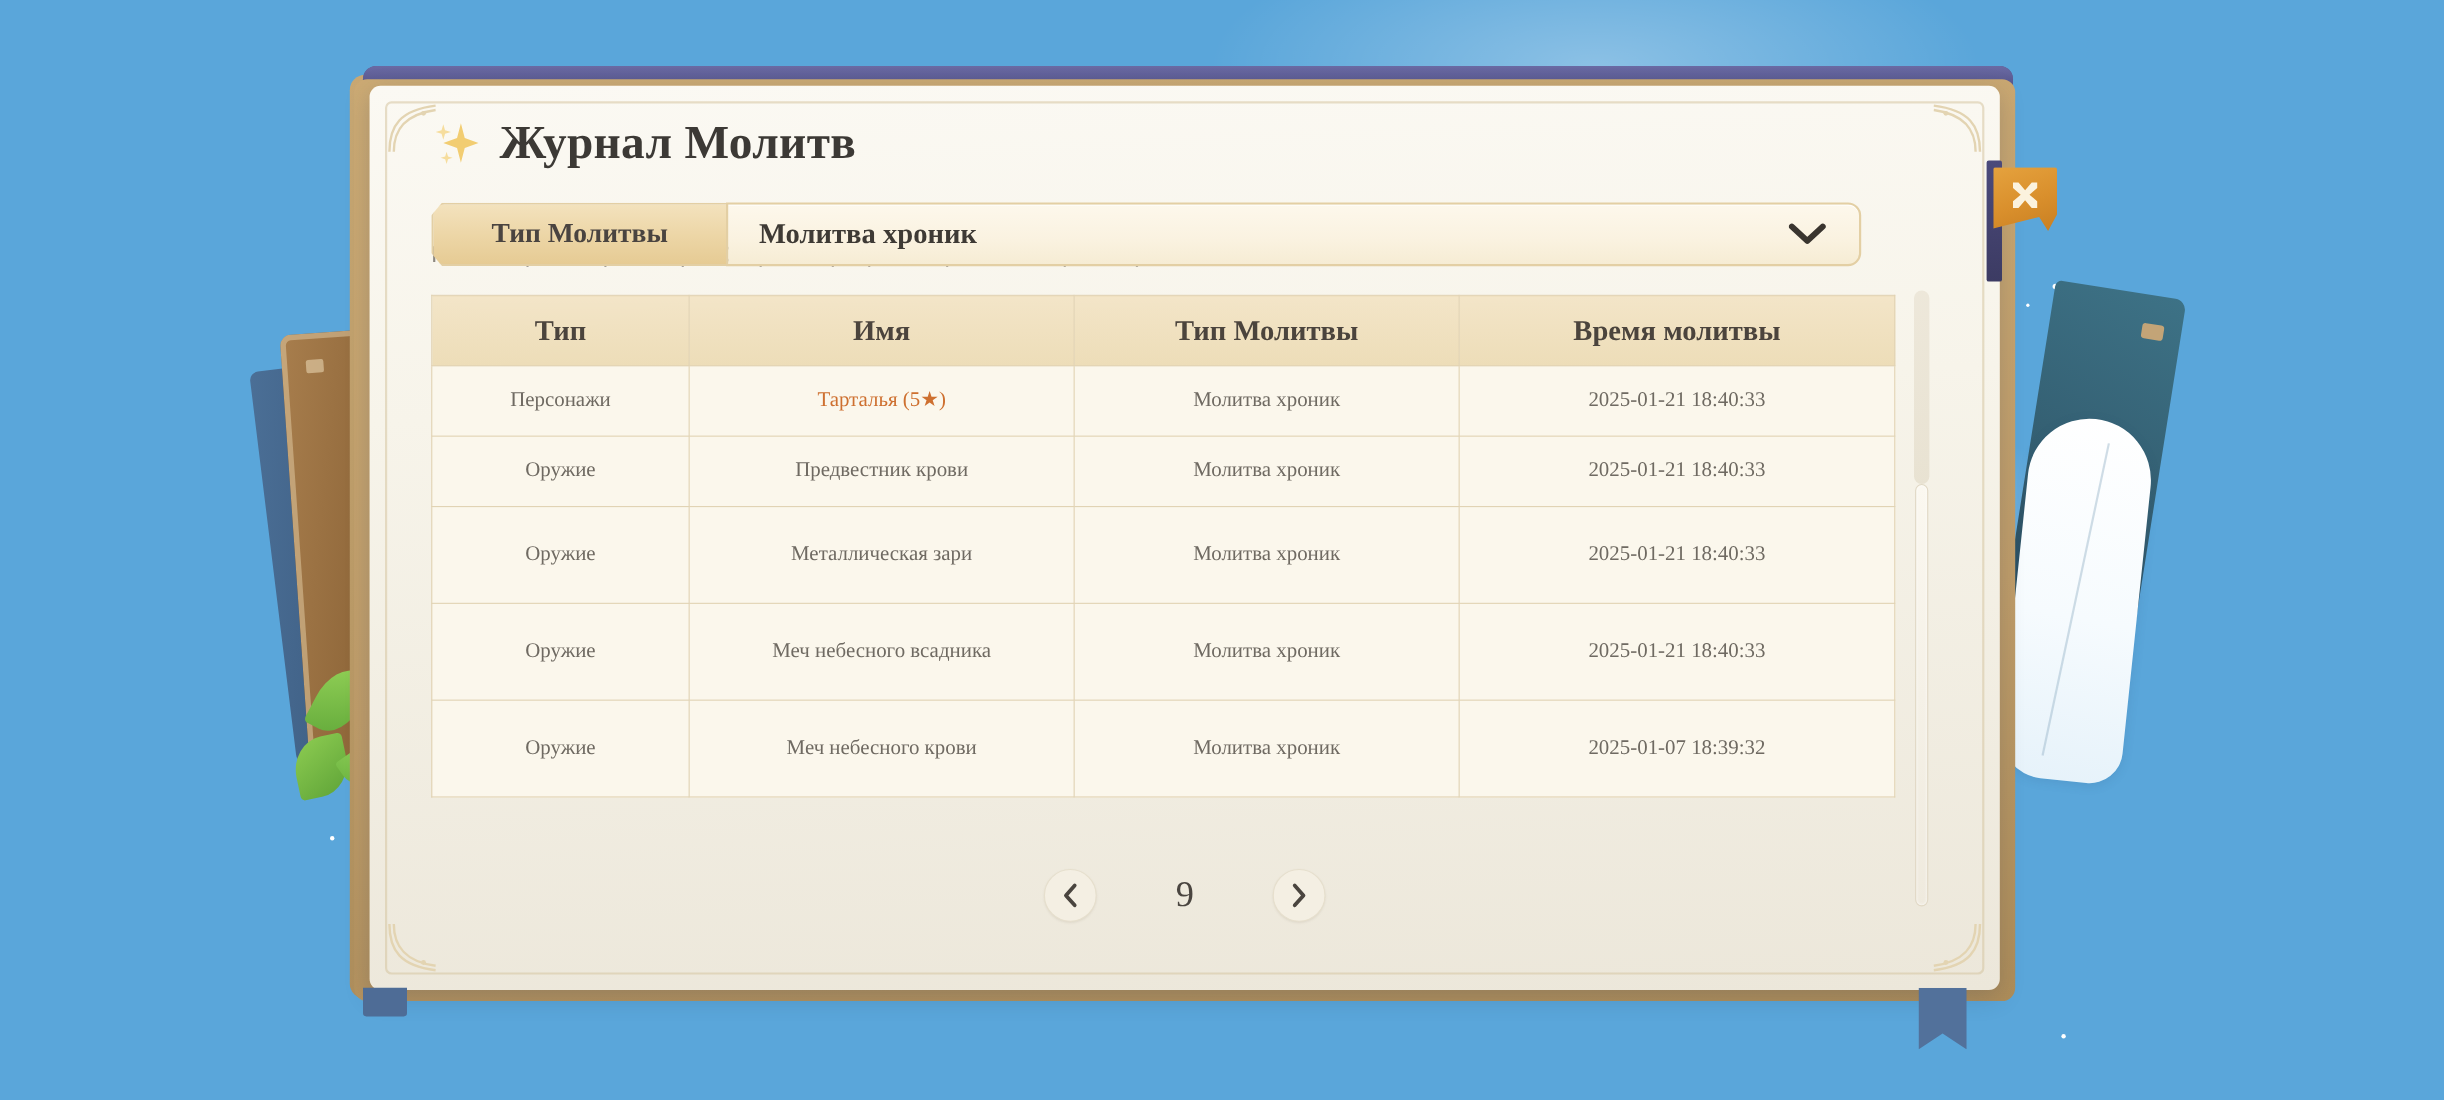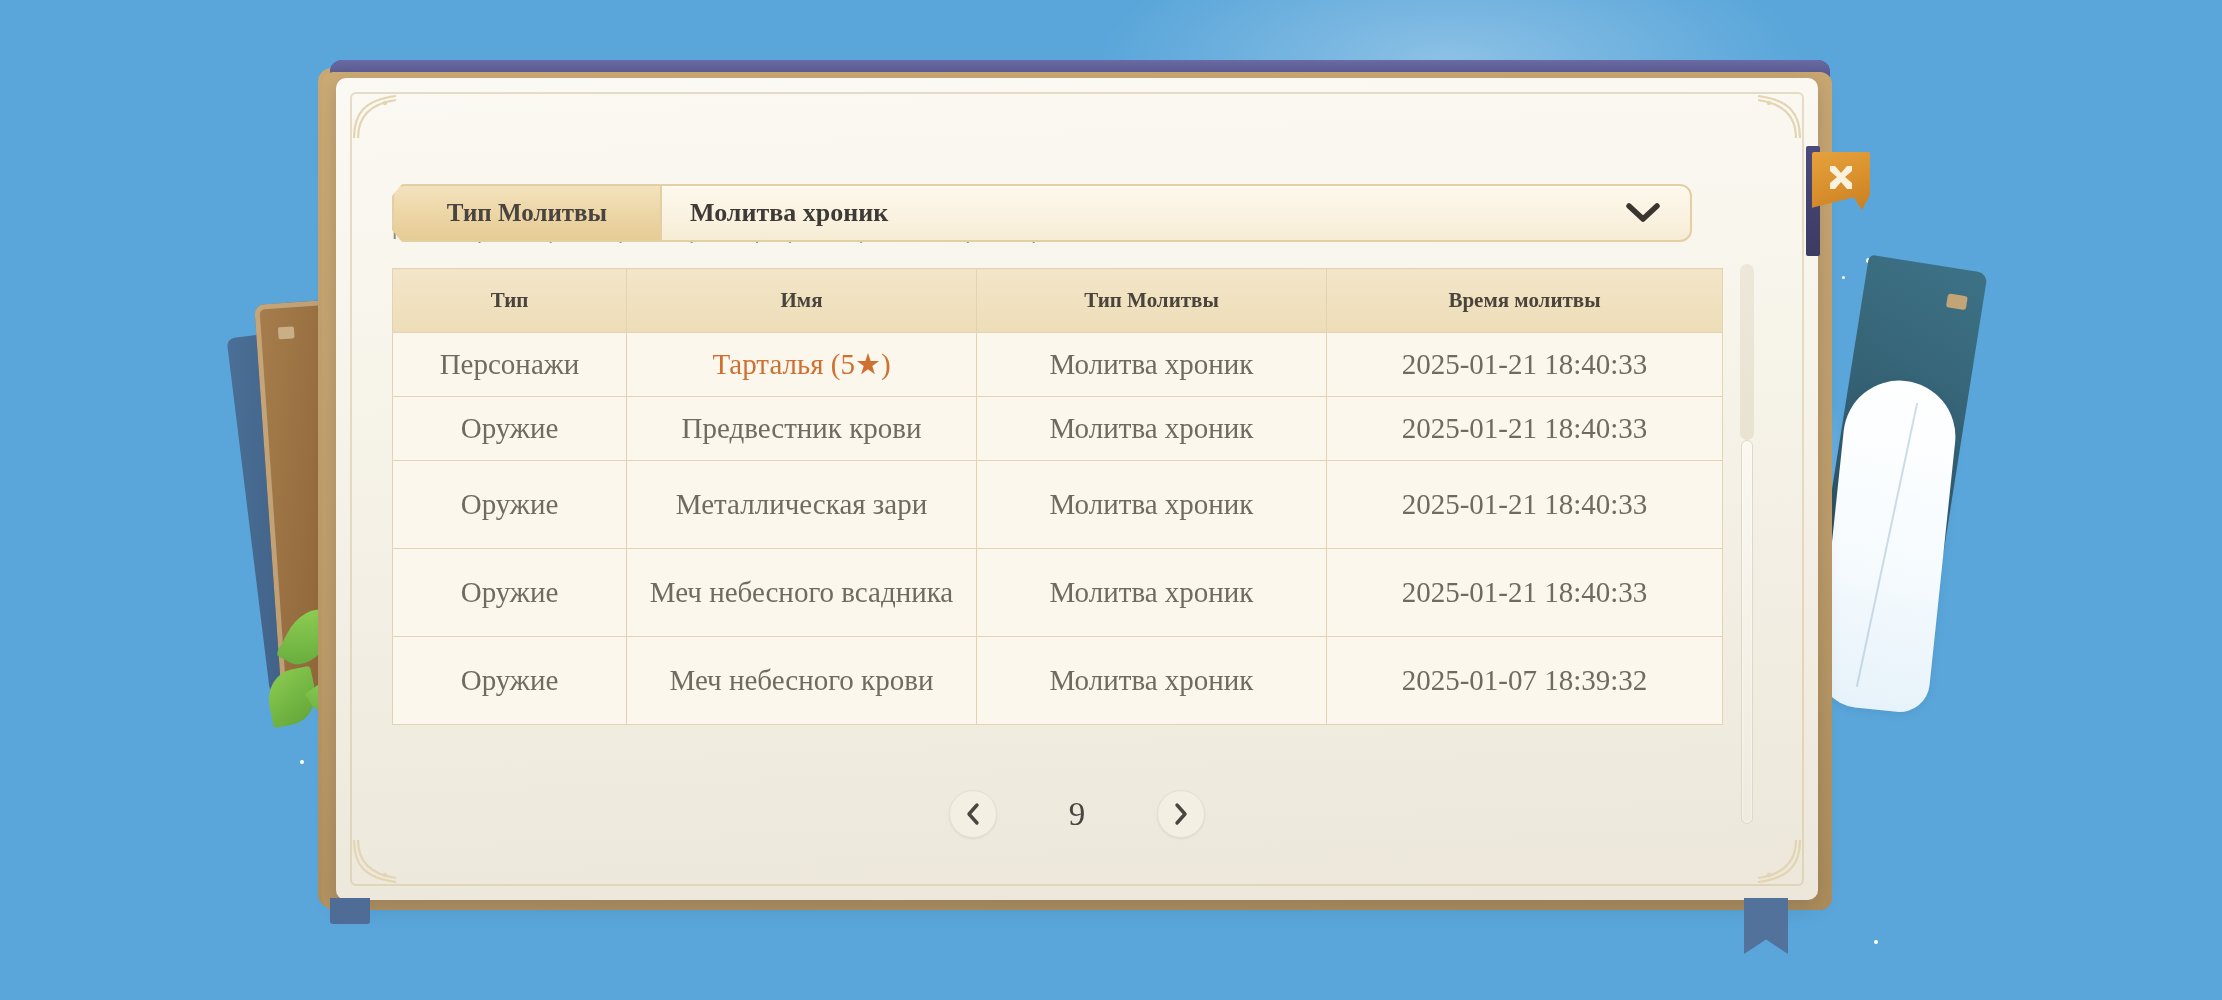--- a/index.html
+++ b/index.html
@@ -183,25 +183,25 @@
     position:absolute;left:56px;top:190px;width:1330px;
   }
   table{border-collapse:collapse;width:100%;table-layout:fixed;}
   th,td{
     border:1px solid #e1d3b4;
     text-align:center;vertical-align:middle;
     font-family:"Liberation Serif", serif;
   }
   thead th{
     background:linear-gradient(180deg,#f3e5c8 0%,#edddb8 100%);
-    height:64px;font-size:21px;font-weight:bold;color:#4b443d;
+    height:64px;font-size:26px;font-weight:bold;color:#4b443d;
   }
   tbody td{
     background:#fbf7ec;
-    height:64px;font-size:29px;color:#6f6a62;line-height:1.18;padding:6px 10px;
+    height:64px;font-size:19px;color:#6f6a62;line-height:1.18;padding:6px 10px;
   }
   tbody tr.tall td{height:88px;}
   td.name-rare{color:#ce7030;font-weight:normal;}
   col.c1{width:234px;}
   col.c2{width:350px;}
   col.c3{width:350px;}
   col.c4{width:396px;}
 
   
   #scrollbar-track{
@@ -322,20 +322,28 @@
         <circle cx="33" cy="9" r="2.2" fill="#e3d4b2"></circle>
       </svg>
   </div>
   <div class="corner-orn" id="orn-br">
     <svg viewBox="0 0 46 46">
         <path d="M2 44 C2 20 12 6 44 2 M6 44 C6 24 16 10 44 6" fill="none" stroke="#e3d4b2" stroke-width="2.2"></path>
         <circle cx="33" cy="9" r="2.2" fill="#e3d4b2"></circle>
       </svg>
   </div>
 
+  <div id="title-row">
+    <svg id="sparkle-icon" viewBox="0 0 46 46">
+      <path d="M27 4 L30.5 17.5 L43 22 L30.5 26.5 L27 40 L23.5 26.5 L11 22 L23.5 17.5 Z" fill="#f2cd72"></path>
+      <path d="M11 5 L12.6 10.4 L18 12 L12.6 13.6 L11 19 L9.4 13.6 L4 12 L9.4 10.4 Z" fill="#f6dd9d"></path>
+      <path d="M14 30 L15.3 34.2 L19.5 35.5 L15.3 36.8 L14 41 L12.7 36.8 L8.5 35.5 L12.7 34.2 Z" fill="#f6dd9d"></path>
+    </svg>
+    <div id="page-title">Журнал Молитв</div>
+  </div>
 
   <div id="timezone-note">HK, MO (UTC+8); Asia (UTC+8); Europe (UTC+1); America (UTC-5)</div>
 
   <div id="filter-row">
     <div id="filter-label">Тип Молитвы</div>
     <div id="filter-select">
       <span id="filter-value">Молитва хроник</span>
       <svg id="chevron-down-icon" width="34" height="22" viewBox="0 0 34 22">
         <path d="M3 4 L17 17 L31 4" fill="none" stroke="#3a352f" stroke-width="5.5" stroke-linecap="round" stroke-linejoin="round"></path>
       </svg>

